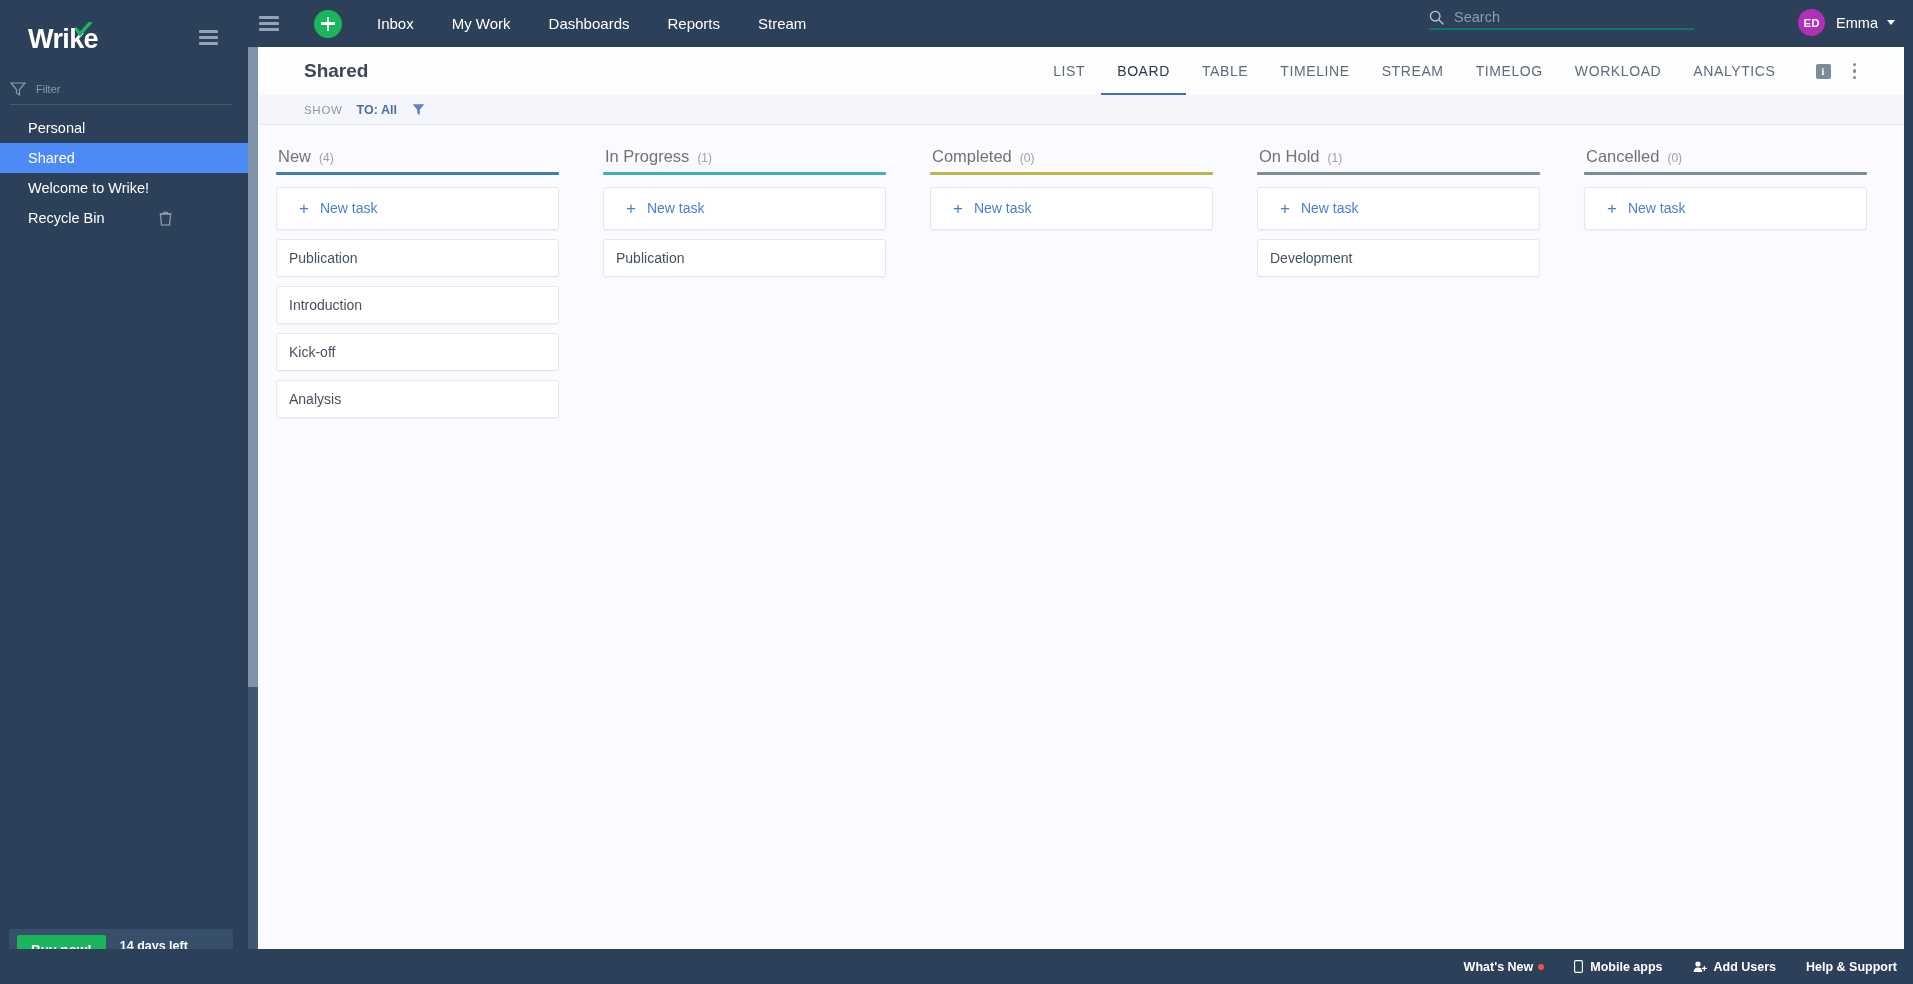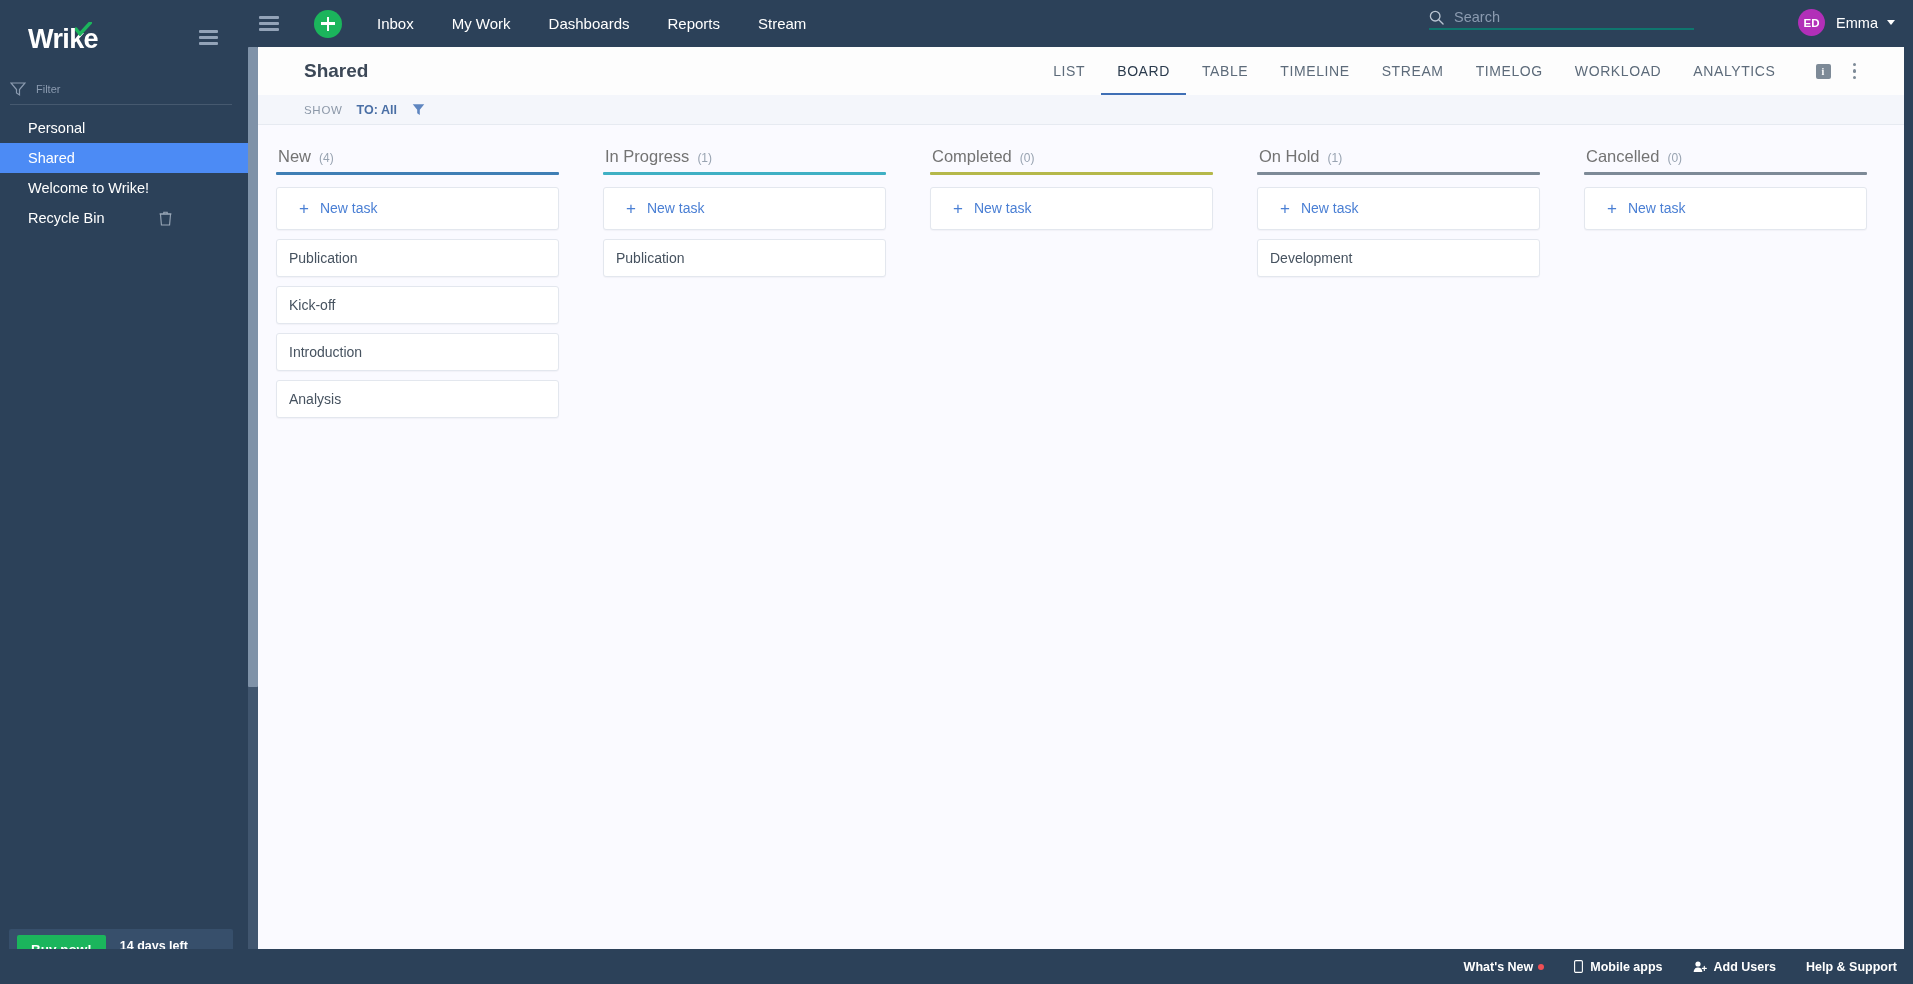--- a/index.html
+++ b/index.html
@@ -733,24 +733,24 @@
         </div>
         <div class="col-rule" style="background:#3f7fb5"></div>
         <div class="new-task-card">
           <span class="new-task-plus">+</span>
           <span class="new-task-label">New task</span>
         </div>
         <div class="task-card">
           <span class="task-title">Publication</span>
         </div>
         <div class="task-card">
+          <span class="task-title">Introduction</span>
+        </div>
+        <div class="task-card">
           <span class="task-title">Kick-off</span>
-        </div>
-        <div class="task-card">
-          <span class="task-title">Introduction</span>
         </div>
         <div class="task-card">
           <span class="task-title">Analysis</span>
         </div>
       </div>
 
       <div class="column">
         <div class="col-header">
           <span class="col-title">In Progress</span>
           <span class="col-count">(1)</span>

